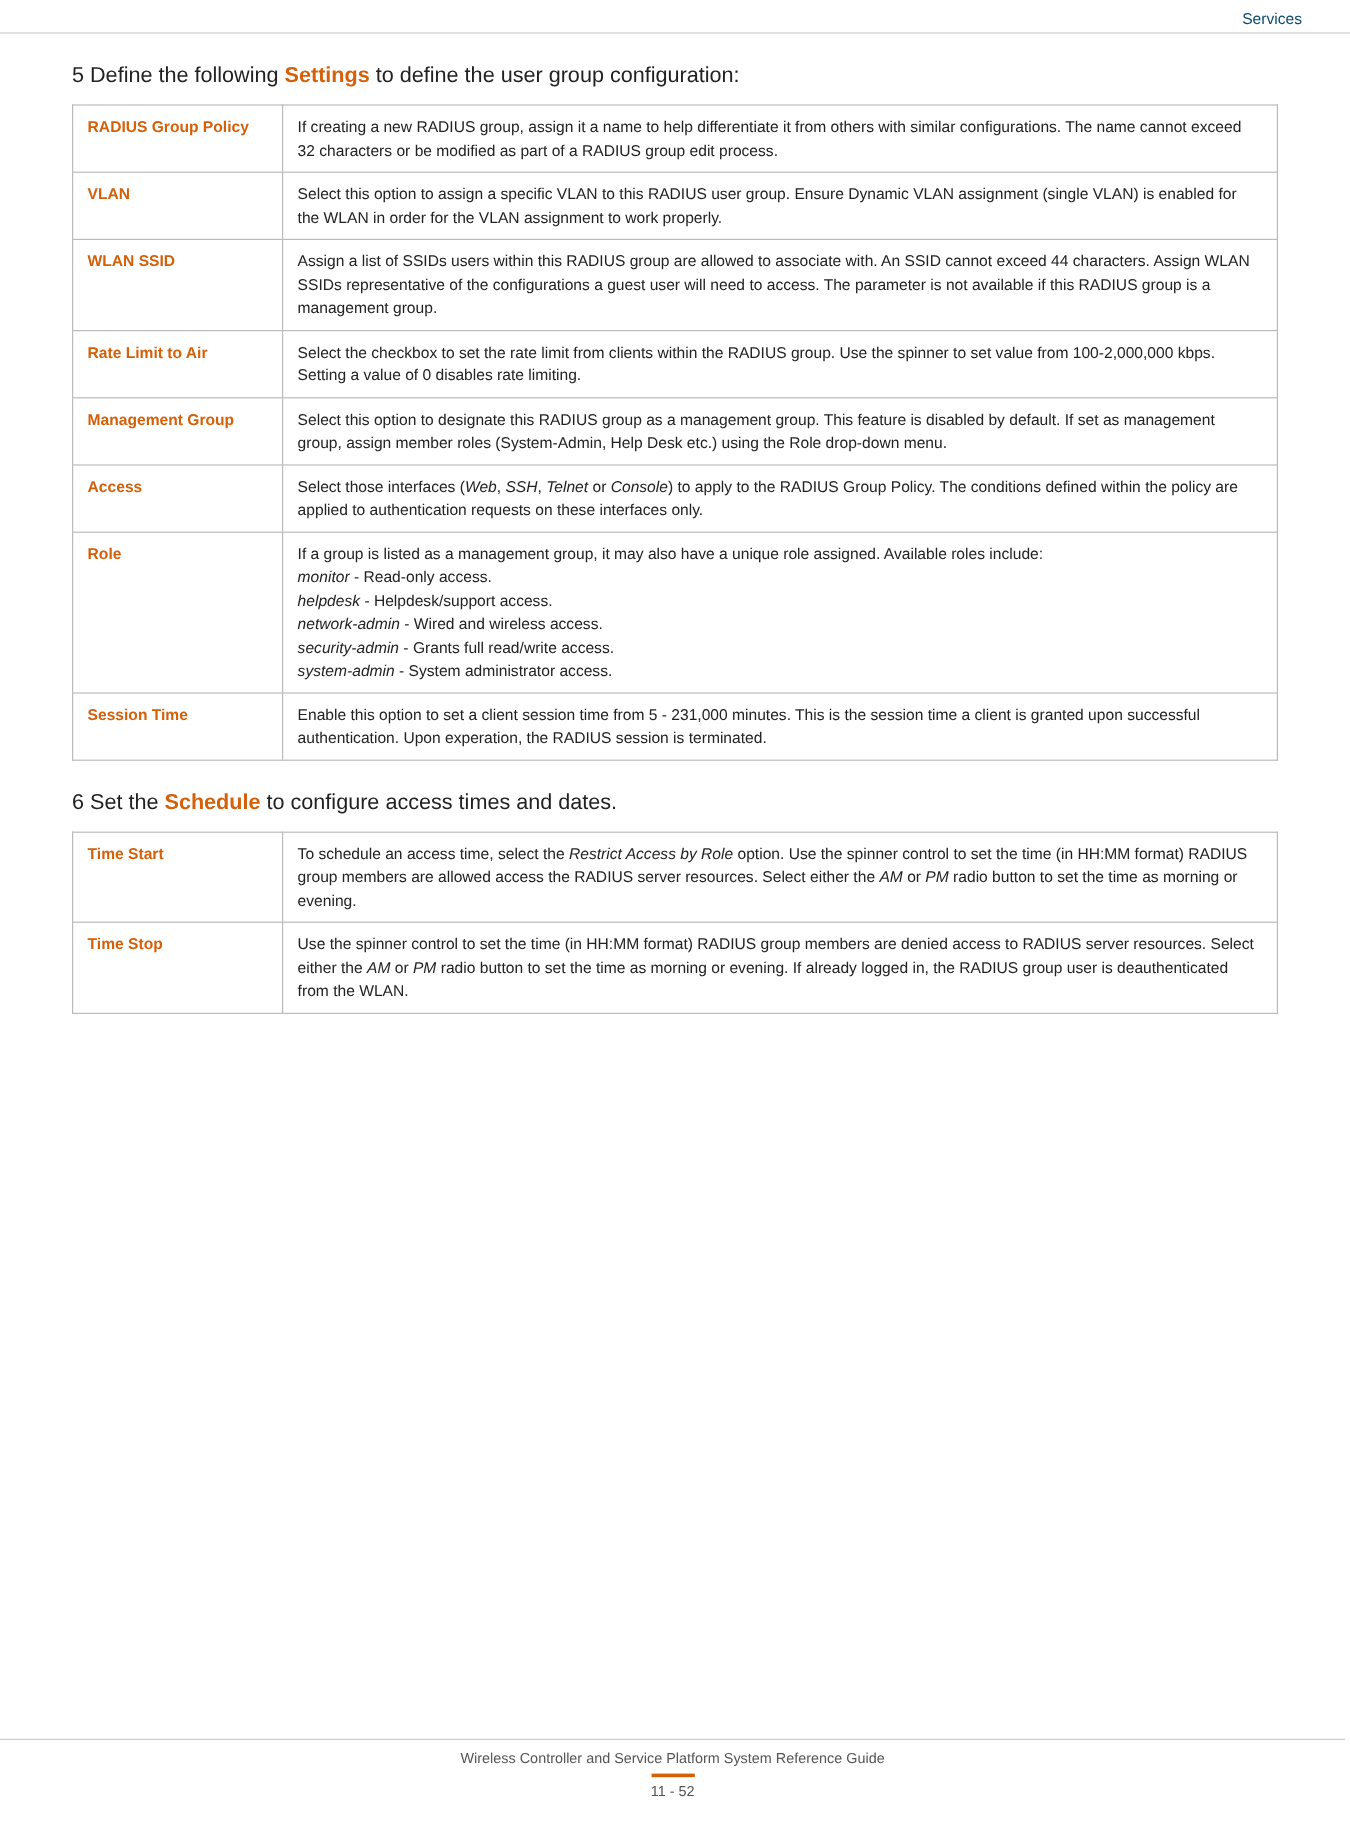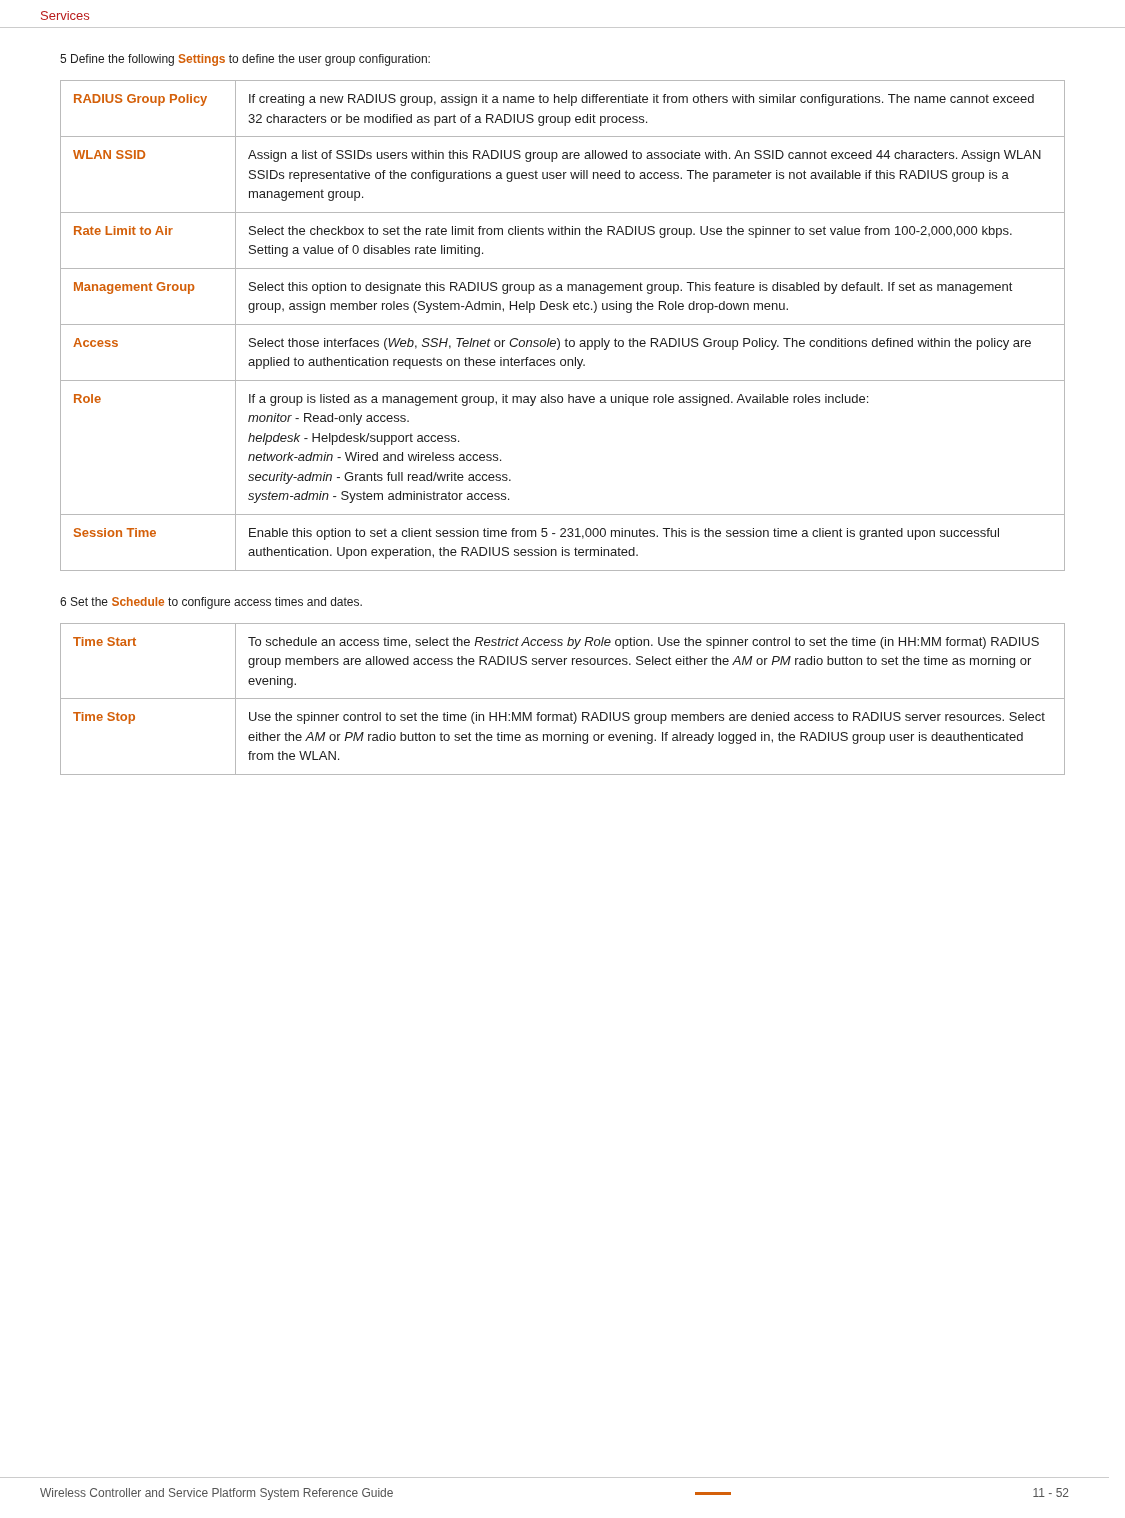--- a/index.html
+++ b/index.html
@@ -6,30 +6,31 @@
     body {
       font-family: Arial, Helvetica, sans-serif;
       font-size: 13px;
       background: #fff;
       color: #222;
       width: 1125px;
       min-height: 1518px;
       position: relative;
     }
     .page-header {
+      text-align: right;
       padding: 8px 40px 4px 40px;
       font-size: 13px;
-      color: #b91c1c;
+      color: #0c4a6e;
       border-bottom: 1px solid #ccc;
     }
     .page-content {
       padding: 24px 60px 60px 60px;
     }
     .section-intro {
-      font-size: 12px;
+      font-size: 18px;
       margin-bottom: 14px;
       color: #222;
     }
     .section-intro strong {
       color: #d4600a;
     }
     table {
       width: 100%;
       border-collapse: collapse;
       margin-bottom: 24px;
@@ -45,49 +46,54 @@
     table td:first-child {
       width: 175px;
       font-weight: bold;
       color: #d4600a;
       white-space: nowrap;
     }
     .page-footer {
       position: absolute;
       bottom: 18px;
       left: 0;
-      right: 16px;
+      right: 4px;
       display: flex;
       justify-content: space-between;
       align-items: center;
       padding: 0 40px;
       font-size: 12px;
       color: #555;
       border-top: 1px solid #ccc;
       padding-top: 8px;
+      flex-direction: column;
     }
   </style>
 </head>
 <body>
 
 <div class="page-header">
   <span>Services</span>
 </div>
 
 <div class="page-content">
 
   <p class="section-intro">
     <span>5  Define the following </span><strong>Settings</strong><span> to define the user group configuration:</span>
   </p>
 
   <table>
     <tbody id="section5-tbody">
         <tr>
           <td>RADIUS Group Policy</td>
           <td>If creating a new RADIUS group, assign it a name to help differentiate it from others with similar configurations. The name cannot exceed 32 characters or be modified as part of a RADIUS group edit process.</td>
+        </tr>
+        <tr>
+          <td>VLAN</td>
+          <td>Select this option to assign a specific VLAN to this RADIUS user group. Ensure Dynamic VLAN assignment (single VLAN) is enabled for the WLAN in order for the VLAN assignment to work properly.</td>
         </tr>
         <tr>
           <td>WLAN SSID</td>
           <td>Assign a list of SSIDs users within this RADIUS group are allowed to associate with. An SSID cannot exceed 44 characters. Assign WLAN SSIDs representative of the configurations a guest user will need to access. The parameter is not available if this RADIUS group is a management group.</td>
         </tr>
         <tr>
           <td>Rate Limit to Air</td>
           <td>Select the checkbox to set the rate limit from clients within the RADIUS group. Use the spinner to set value from 100-2,000,000 kbps. Setting a value of 0 disables rate limiting.</td>
         </tr>
         <tr>

